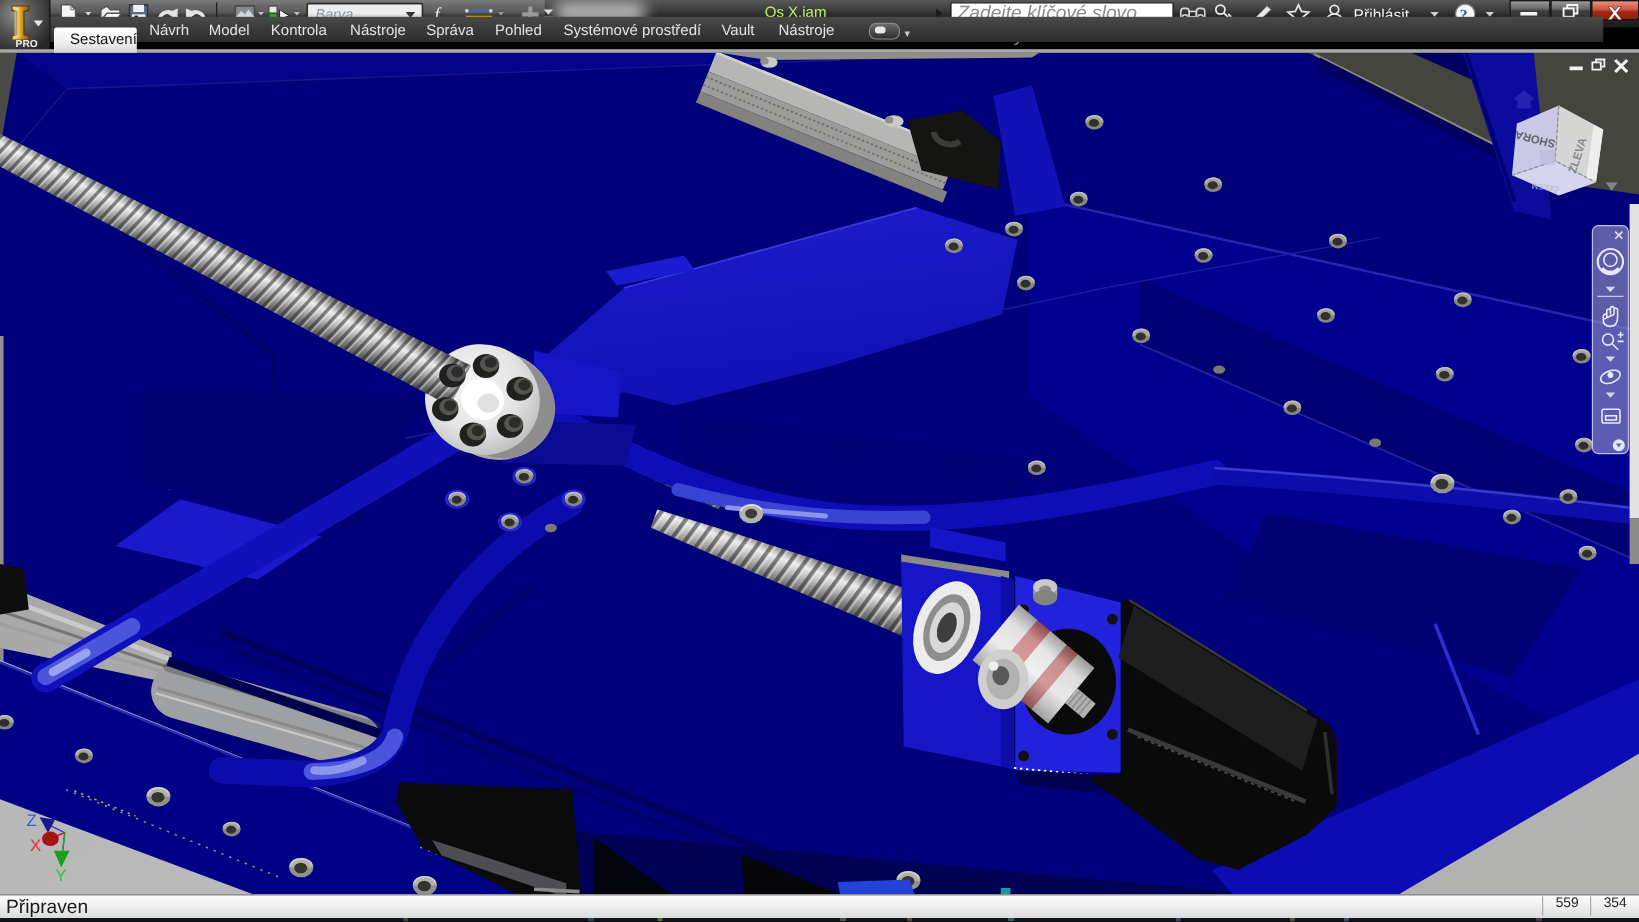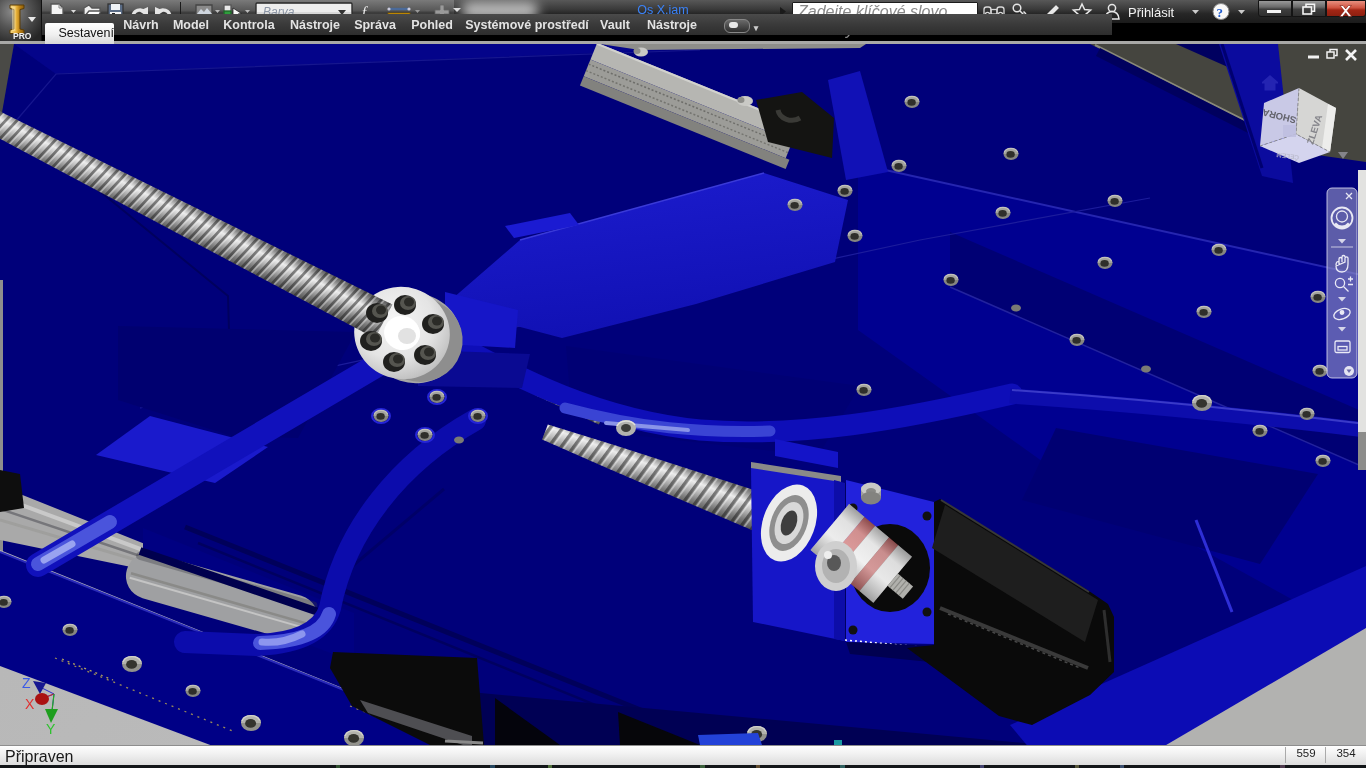--- a/index.html
+++ b/index.html
@@ -4,33 +4,33 @@
   html,body{margin:0;padding:0;width:1366px;height:768px;overflow:hidden;background:#000;
     font-family:"Liberation Sans",sans-serif;}
   #app{position:relative;width:1366px;height:768px;overflow:hidden;}
   .abs{position:absolute;}
   
   #titlebar{left:0;top:0;width:1366px;height:23px;
     background:linear-gradient(#585858 0%,#3a3a3a 40%,#262626 60%,#1b1b1b 100%);}
   #qatbg{left:42px;top:0;width:412px;height:23px;
     background:linear-gradient(#7a7a7a 0%,#585858 45%,#3c3c3c 55%,#2e2e2e 100%);border-radius:0 0 3px 0;}
   #appbtn{left:0;top:0;width:41px;height:41px;background:radial-gradient(circle at 30% 28%,#8a8a8a 0%,#555 40%,#262626 85%);border-right:1px solid #111;}
-  #title{left:553px;top:3px;width:220px;height:18px;color:#3b82f6;font-size:12.5px;text-align:center;}
+  #title{left:553px;top:3px;width:220px;height:18px;color:#bef264;font-size:12.5px;text-align:center;}
   #blob{left:462px;top:2px;width:76px;height:18px;background:rgba(255,255,255,.65);filter:blur(6px);border-radius:8px;}
   #search{left:792px;top:2px;width:186px;height:18px;background:#fff;border:1px solid #1c1c1c;border-radius:1px;
     font-size:16px;font-style:italic;color:#8a8a8a;line-height:18px;padding-left:5px;box-sizing:border-box;}
   .wbtn{top:0;height:17px;border:1px solid #141414;box-sizing:border-box;
     background:linear-gradient(#9a9a9a 0%,#6a6a6a 40%,#3e3e3e 55%,#2f2f2f 100%);}
   #wmin{left:1258px;width:34px;border-radius:0 0 0 3px;}
   #wmax{left:1292px;width:34px;}
   #wclose{left:1326px;width:40px;border-radius:0 0 3px 0;
     background:linear-gradient(#e89080 0%,#cf5340 45%,#a32615 60%,#8c1f10 100%);}
   
-  #tabbar{left:0;top:14px;width:1112px;height:21px;
-    background:linear-gradient(#4a4a4a 0%,#3a3a3a 50%,#2d2d2d 100%);font-weight:bold;}
+  #tabbar{left:0;top:14px;width:1336px;height:21px;
+    background:linear-gradient(#4a4a4a 0%,#3a3a3a 50%,#2d2d2d 100%);}
   .tab{position:absolute;top:1px;height:20px;line-height:20px;color:#e3e3e3;font-size:12.5px;text-align:center;}
   #tabactive{left:45px;top:23px;width:69px;height:21px;line-height:21px;color:#111;font-size:12.5px;text-align:right;z-index:2;
     background:linear-gradient(#ffffff 0%,#f0f0f0 55%,#d8d8d8 100%);border-radius:2px 2px 0 0;}
   
   #statusbar{left:0;top:745px;width:1366px;height:20px;border-top:1px solid #8e8e8e;box-sizing:border-box;
     background:linear-gradient(#fefefe 0%,#f0f0f0 45%,#dcdcdc 100%);color:#1a1a1a;font-size:16px;}
   #taskstrip{left:0;top:765px;width:1366px;height:3px;background:#121518;}
   .sv{position:absolute;top:747px;width:1px;height:16px;background:#aaa;}
   .snum{position:absolute;top:747px;font-size:11.5px;color:#222;width:36px;text-align:center;}
 </style></head>

